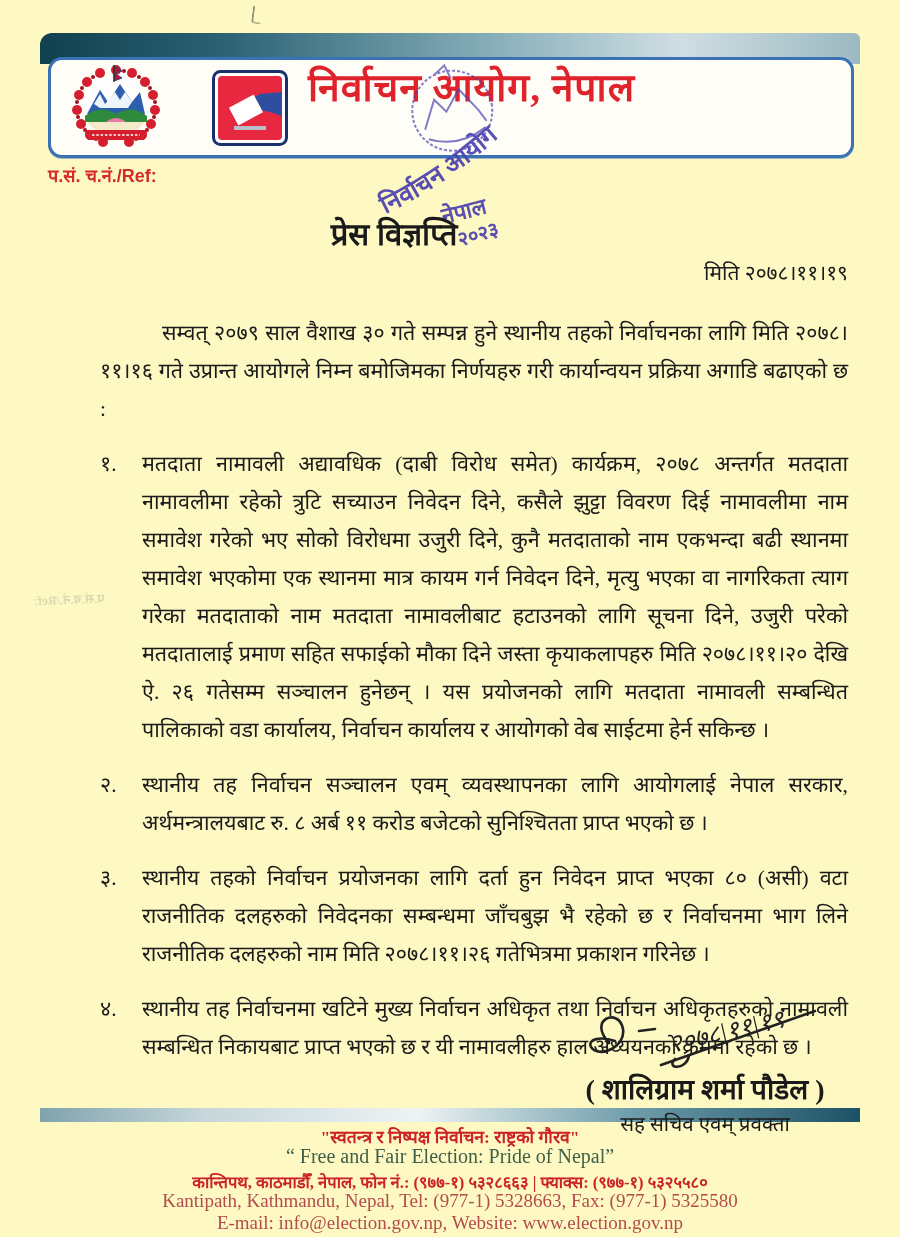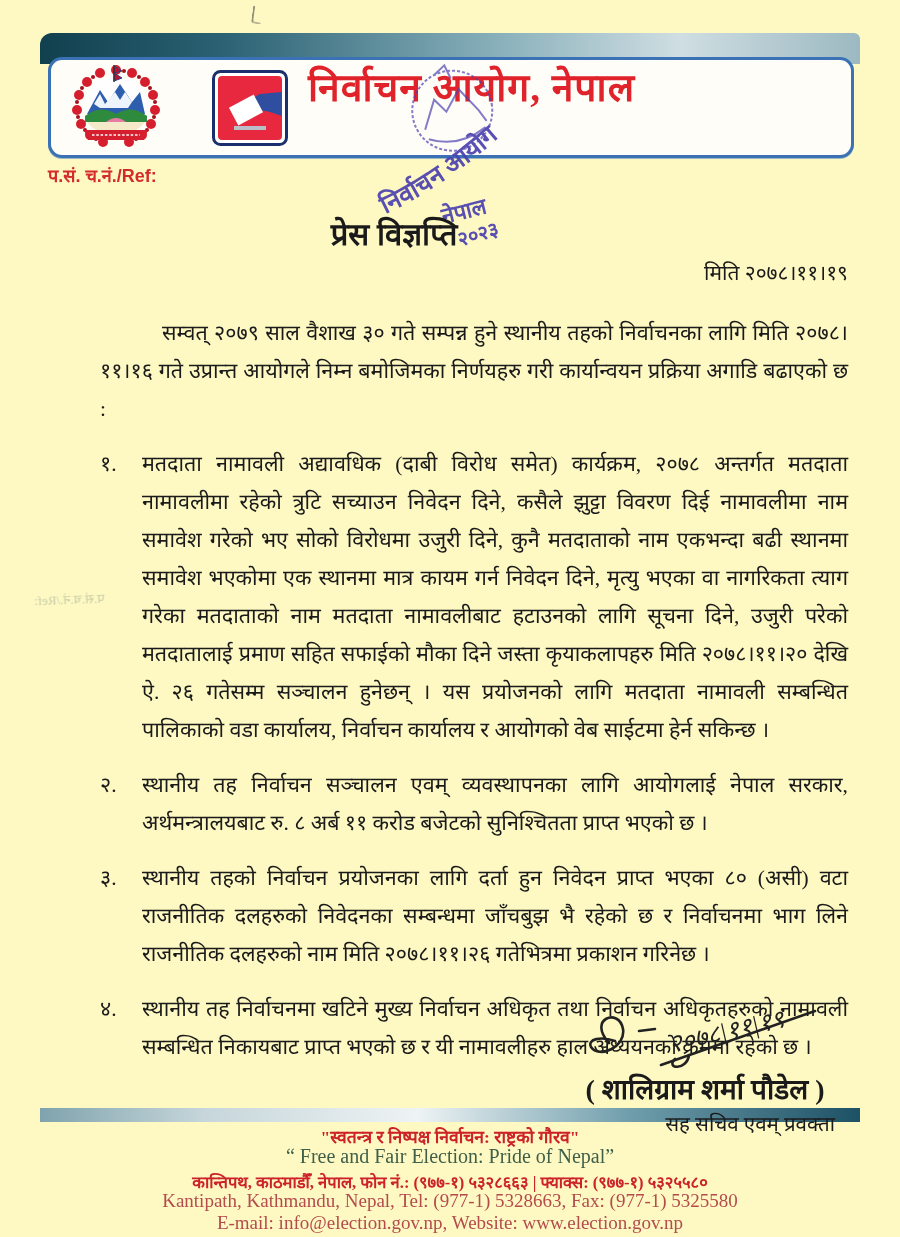--- a/index.html
+++ b/index.html
@@ -31,21 +31,21 @@
   .body{position:absolute;left:100px;top:314px;width:748px;font-size:21.5px;line-height:38px;
         text-align:justify;}
   .intro{text-indent:62px;margin:0;}
   .item{display:flex;margin-top:17px;}
   .item .num{width:42px;flex:0 0 42px;}
   .item .txt{flex:1;text-align:justify;}
   
   .sig-block{position:absolute;left:575px;top:1003px;width:260px;text-align:center;}
   .sig-svg{width:260px;height:66px;}
   .sig-name{font-size:28px;font-weight:bold;margin-top:-4px;}
-  .sig-desig{font-size:20.5px;margin-top:2px;position:relative;z-index:2;text-align:right;}
+  .sig-desig{font-size:20.5px;margin-top:2px;position:relative;z-index:2;}
   
   .bottom-bar{position:absolute;left:40px;top:1108px;width:820px;height:14px;
               background:linear-gradient(90deg,#7fa3ad 0%,#c6d6da 20%,#eef3f4 46%,#6f9dab 72%,#1d5165 100%);}
   .f-line{position:absolute;left:0;width:900px;text-align:center;}
   .f-np-slogan{top:1124px;font-size:17.5px;font-weight:bold;color:#cc2229;}
   .f-en-slogan{top:1145px;font-size:20px;color:#3f5f49;font-family:"Liberation Serif", serif;}
   .f-np-addr{top:1170px;font-size:16.5px;font-weight:bold;color:#cc2229;}
   .f-en-addr{top:1190px;font-size:19px;color:#b44b4d;}
   .f-email{top:1212px;font-size:19px;color:#b44b4d;}
   

